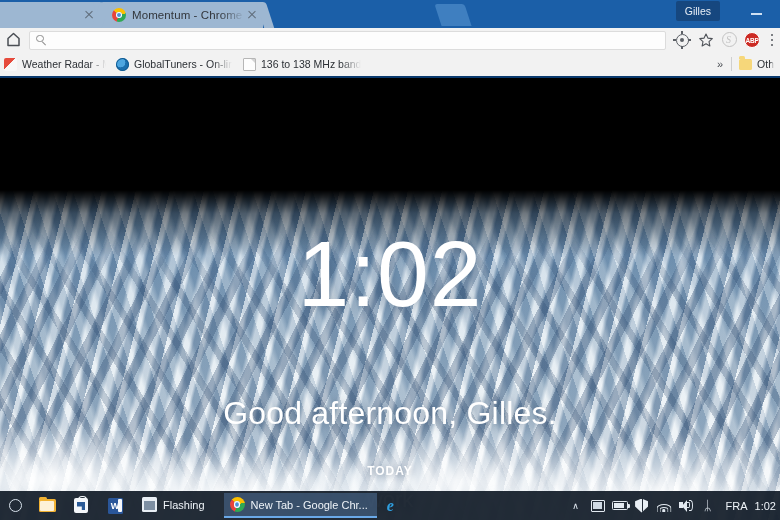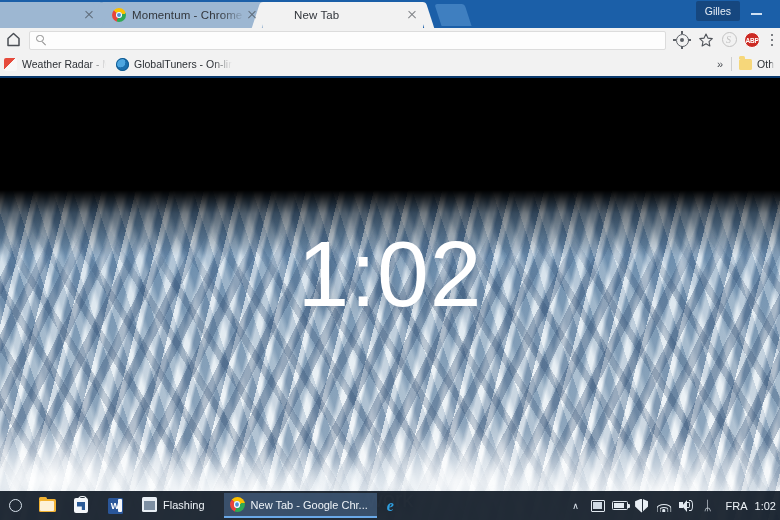--- a/index.html
+++ b/index.html
@@ -466,32 +466,24 @@
 
     <div class="tab" style="left:103px; width:160px;">
       <div class="tab-bg-shape"></div>
       <div class="tab-inner">
         <span class="tab-fav fav-chrome"></span>
         <span class="tab-title fade">Momentum - Chrome W</span>
         <span class="tab-x"></span>
       </div>
     </div>
 
-    <div class="tab" style="left:263px; width:160px;">
-      <div class="tab-active-shape"></div>
-      <div class="tab-inner" style="padding-left:11px;">
-        <span class="tab-fav fav-newtab"></span>
-        <span class="tab-title">New Tab</span>
-        <span class="tab-x"></span>
-      </div>
-    </div>
 
     <div class="newtab-plus" style="left:438px;"></div>
 
-    <div class="win-profile" style="right:40px;">
+    <div class="win-profile" style="right:60px;">
       <span>Gilles</span>
     </div>
     <div class="win-min" style="right:6px;"></div>
   </div>
 
   <div class="toolbar">
     <div class="tb-home">
       <svg width="27" height="24" viewBox="0 0 27 24" aria-hidden="true">
         <path d="M13.5 5.5 L19 10.5 L19 17.5 L8 17.5 L8 10.5 Z" fill="none" stroke="#4a4e54" stroke-width="1.5" stroke-linejoin="round"></path>
       </svg>
@@ -538,36 +530,42 @@
 
   <div class="bookmarks">
     <div class="bm" style="max-width:112px;">
       <span class="bm-ic ic-weather"></span>
       <span class="bm-label">Weather Radar - McG</span>
     </div>
     <div class="bm" style="max-width:126px;justify-content:flex-end;">
       <span class="bm-ic ic-globe"></span>
       <span class="bm-label">GlobalTuners - On-lin</span>
     </div>
+    <div class="bm" style="max-width:140px;">
+      <span class="bm-ic ic-doc"></span>
+      <span class="bm-label">136 to 138 MHz band</span>
+    </div>
 
     <span class="bm-chev">»</span>
     <span class="bm-sep"></span>
     <div class="bm" style="max-width:52px;">
       <span class="bm-ic ic-folder"></span>
       <span class="bm-label">Oth</span>
     </div>
   </div>
 
   <div class="page">
     <div class="sky2"></div>
     <div class="mtn"></div>
     <div class="mtn-dark"></div>
     <div class="cloudband"></div>
 
     <div class="clock">1:02</div>
+    <div class="greeting">Good afternoon, Gilles.</div>
+    <div class="today-label">TODAY</div>
     <div class="focus-text">work</div>
 
   </div>
 
   <div class="taskbar">
     <div class="tb-item tb-cortana">
       <span class="cortana-ring"></span>
     </div>
     <div class="tb-item tb-icon-btn">
       <span class="ic-explorer"></span>

